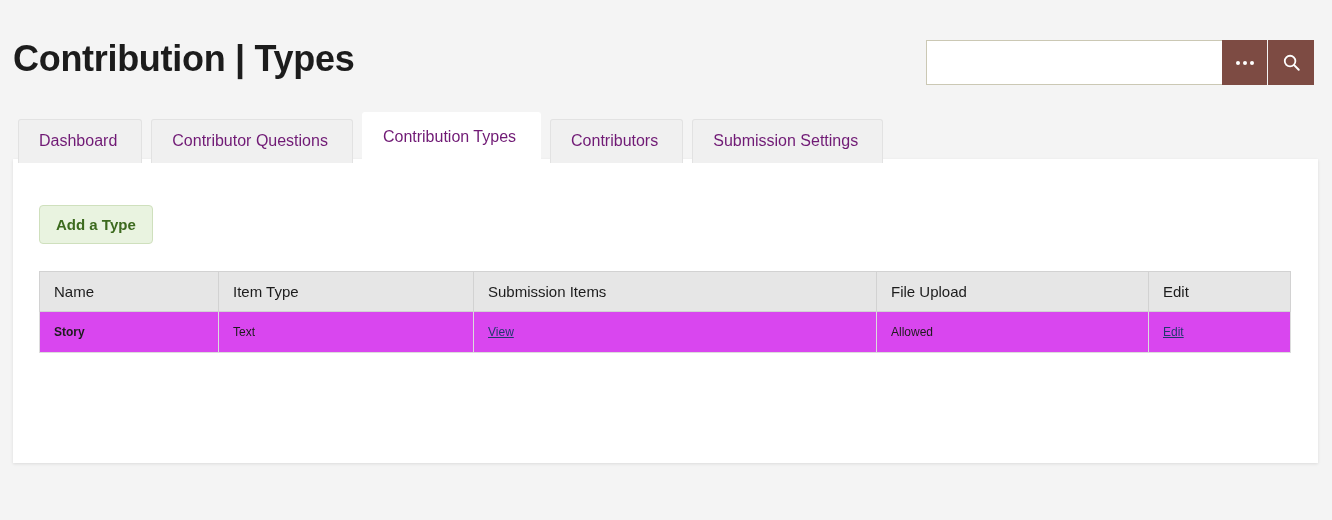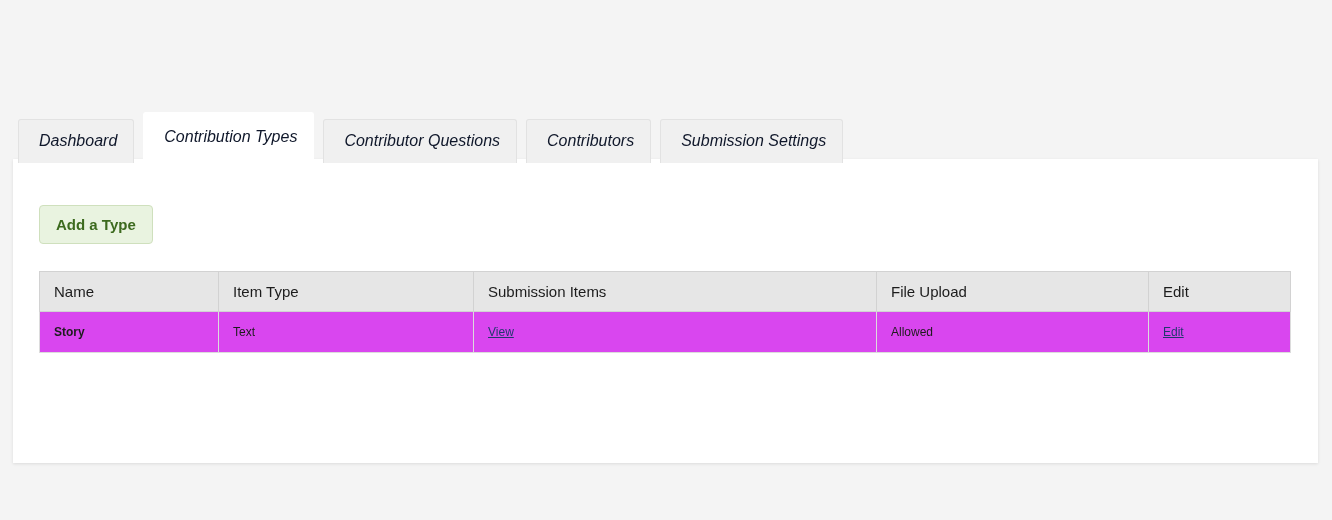--- a/index.html
+++ b/index.html
@@ -95,29 +95,28 @@
     display: flex;
     align-items: flex-end;
     gap: 9px;
     z-index: 3;
   }
   .tab {
     background: #f0f0f0;
     border: 1px solid #e2e2e2;
     border-bottom: none;
     border-radius: 3px 3px 0 0;
-    padding: 13px 16px 14px 20px;
+    padding: 13px 24px 14px 20px;
     font-size: 16px;
-    color: #0f172a;
+    color: #701a75;
     line-height: 1;
     cursor: pointer;
     white-space: nowrap;
     position: relative;
     top: 1px;
-    font-style: italic;
   }
   .tab.active {
     background: #ffffff;
     border-color: #ffffff;
     padding-top: 16px;
     padding-bottom: 17px;
     top: 0;
     z-index: 4;
   }
 
@@ -188,25 +187,45 @@
   .col-itemtype  { width: 255px; }
   .col-items     { width: 403px; }
   .col-upload    { width: 272px; }
   .col-edit      { width: 142px; }
 </style>
 </head>
 <body>
 
 <div class="page">
 
+  <div class="header-row">
+    <div class="page-title">Contribution | Types</div>
+
+    <div class="search-wrap">
+      <input class="search-input" type="text" value="" placeholder="" style="">
+      <button class="search-btn advanced">
+        <span class="dots">
+            <i></i>
+            <i></i>
+            <i></i>
+          </span>
+      </button>
+      <button class="search-btn">
+        <svg width="19" height="19" viewBox="0 0 20 20">
+          <circle cx="8.5" cy="8.5" r="5.6" fill="none" stroke="#ffffff" stroke-width="1.9"></circle>
+          <line x1="12.8" y1="12.8" x2="17.6" y2="17.6" stroke="#ffffff" stroke-width="2.1" stroke-linecap="round"></line>
+        </svg>
+      </button>
+    </div>
+  </div>
 
   <div class="tabs">
     <div class="tab">Dashboard</div>
+    <div class="tab">Contributor Questions</div>
     <div class="tab active">Contribution Types</div>
-    <div class="tab">Contributor Questions</div>
     <div class="tab">Contributors</div>
     <div class="tab">Submission Settings</div>
   </div>
 
   <div class="content-card">
 
     <button class="add-type-btn">Add a Type</button>
 
     <table class="types-table">
       <colgroup>

